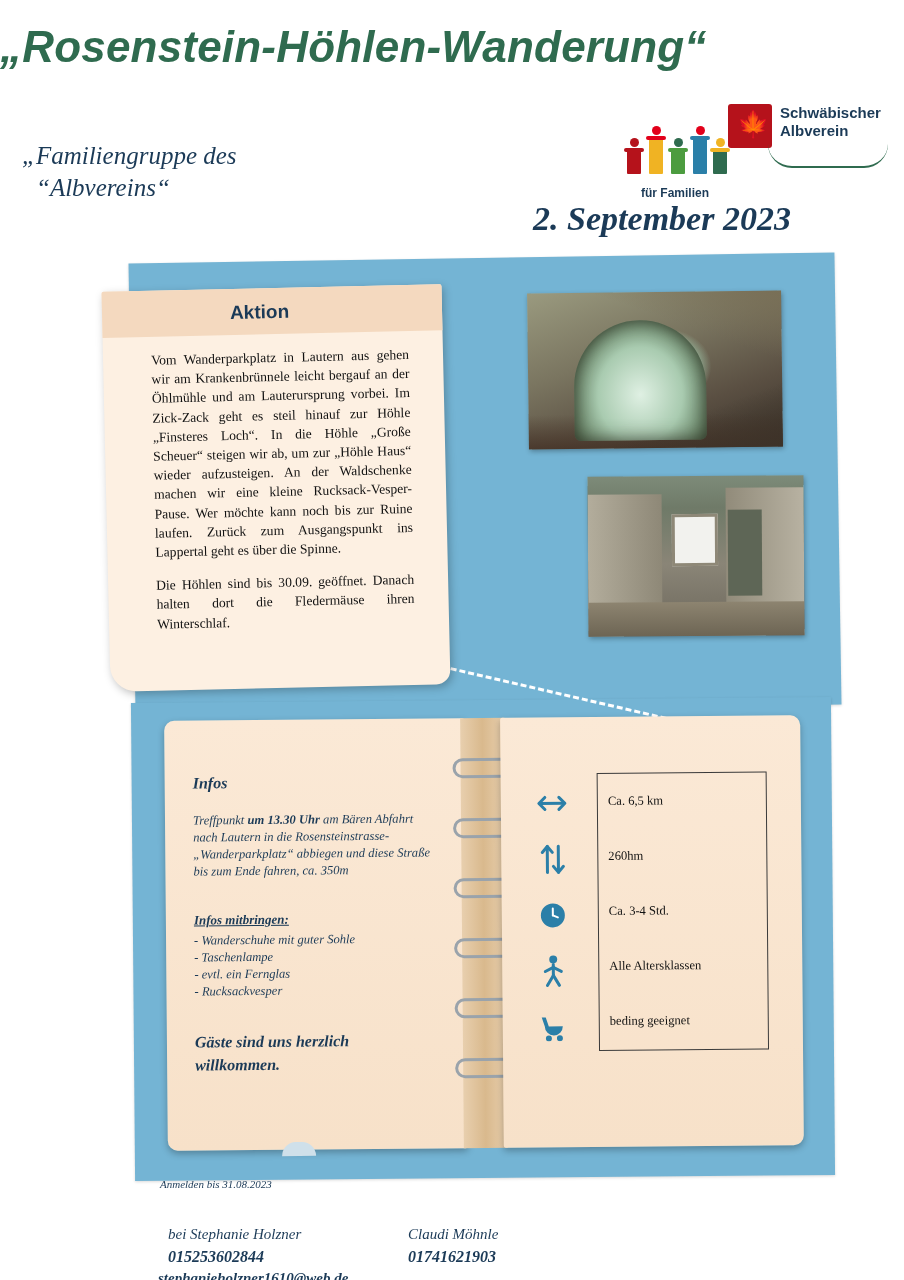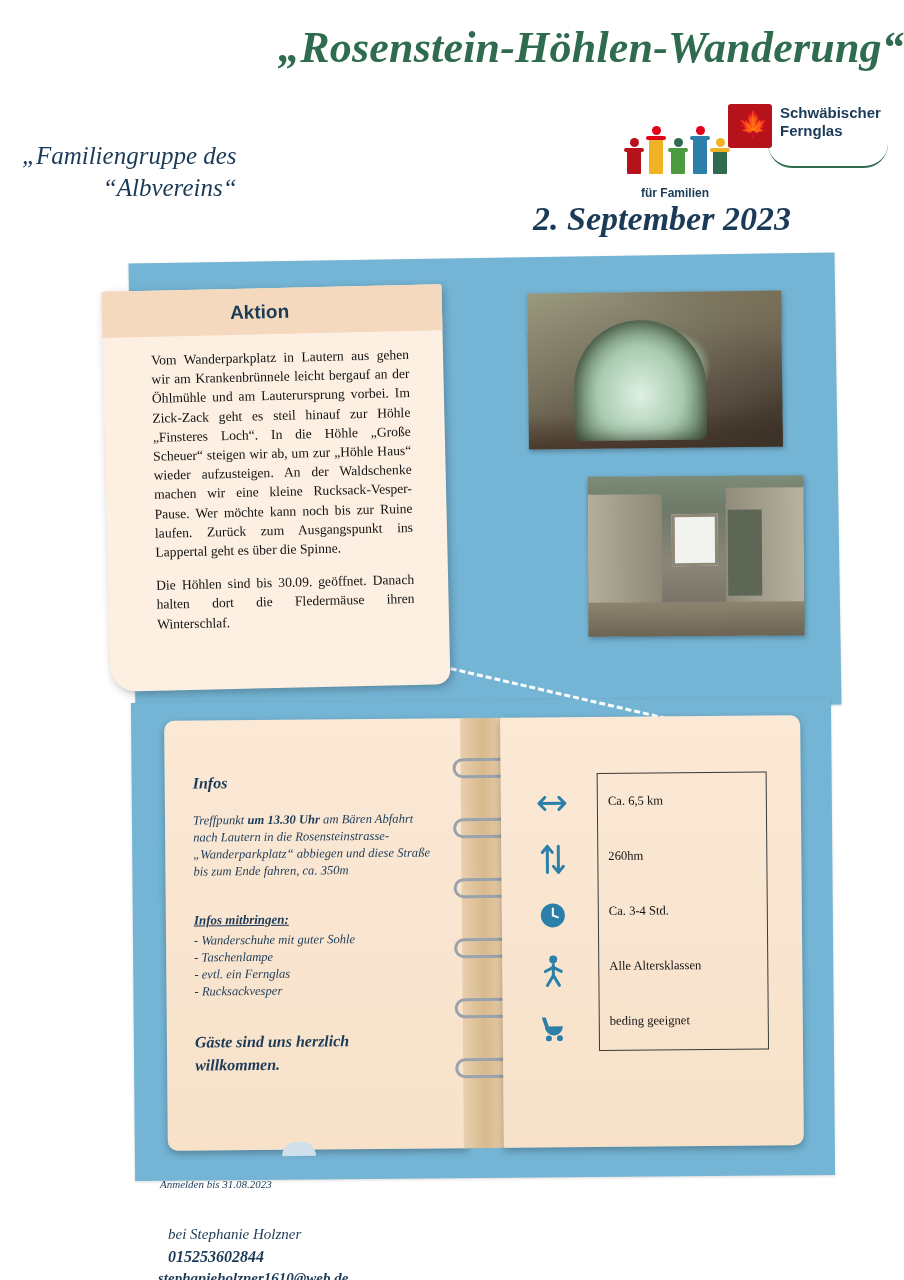--- a/index.html
+++ b/index.html
@@ -15,41 +15,41 @@
     font-family: "Liberation Serif", serif;
     color: #1b3a57;
   }
 
   
   .page-title {
     position: absolute;
     top: 22px;
     left: 0;
     width: 904px;
-    text-align: right;
-    font-family: Liberation Serif, serif;
+    text-align: left;
+    font-family: Liberation Sans, sans-serif;
     font-style: italic;
     font-weight: bold;
     font-size: 44px;
     color: #2f6b4f;
     letter-spacing: 0.2px;
     white-space: nowrap;
   }
 
   .subtitle {
     position: absolute;
     top: 140px;
     left: 22px;
     font-family: "Liberation Serif", serif;
     font-style: italic;
     font-size: 25px;
     line-height: 32px;
     color: #1b3a57;
   }
-  .subtitle .l2 { display: block; padding-left: 14px; text-align: right; }
+  .subtitle .l2 { display: block; padding-left: 14px; }
 
   .date-line {
     position: absolute;
     top: 200px;
     left: 452px;
     width: 420px;
     text-align: center;
     font-family: "Liberation Serif", serif;
     font-style: italic;
     font-weight: bold;
@@ -411,21 +411,21 @@
     </div>
   </div>
   <div class="caption">für Familien</div>
 </div>
 
 <div class="logo-albverein">
   <div class="leafbox">
     <div class="leaf">🍁</div>
   </div>
   <div class="lg1">Schwäbischer</div>
-  <div class="lg2">Fernglas</div>
+  <div class="lg2">Albverein</div>
   <div class="swoosh"></div>
 </div>
 
 <div class="blue-top"></div>
 <div class="blue-bottom"></div>
 <div class="dash-line"></div>
 
 <div class="note">
   <div class="note-header">
     <div class="t">Aktion</div>
@@ -539,15 +539,19 @@
 
 <div class="tab-mark"></div>
 
 <div class="footer">
   <div class="reg">Anmelden bis 31.08.2023</div>
   <div class="names">
     <div class="col1">
       <div class="nm">bei Stephanie Holzner</div>
       <div class="ph">015253602844</div>
     </div>
+    <div class="col2">
+      <div class="nm">Claudi Möhnle</div>
+      <div class="ph">01741621903</div>
+    </div>
   </div>
   <div class="mail">stephanieholzner1610@web.de</div>
 </div>
 
 </body></html>

